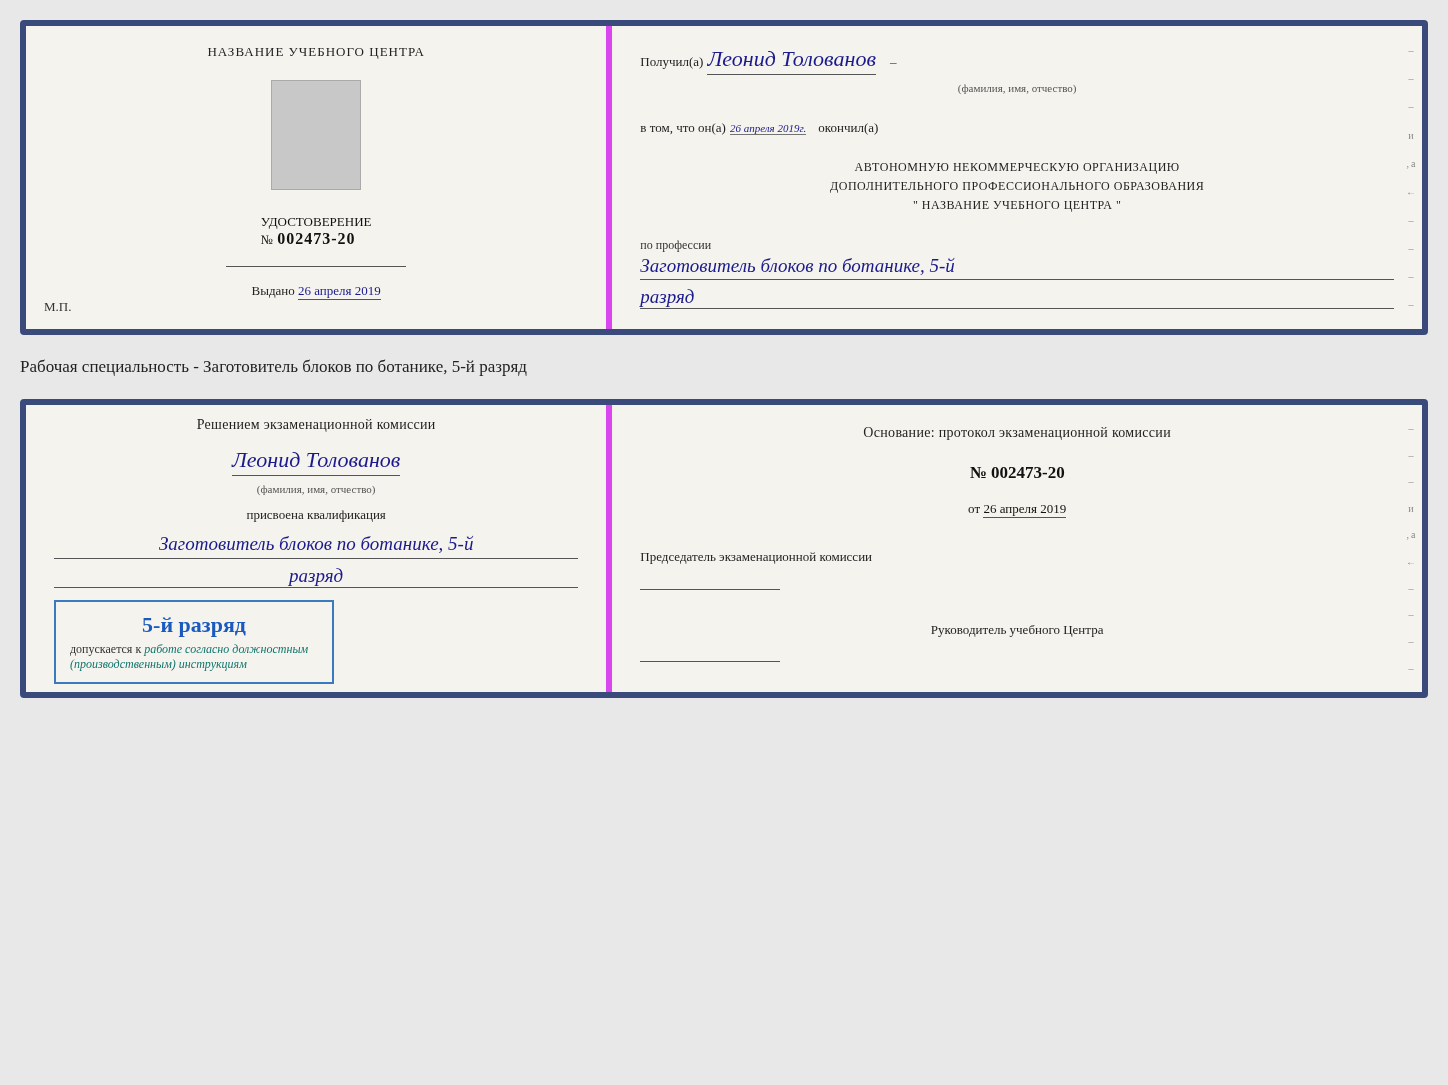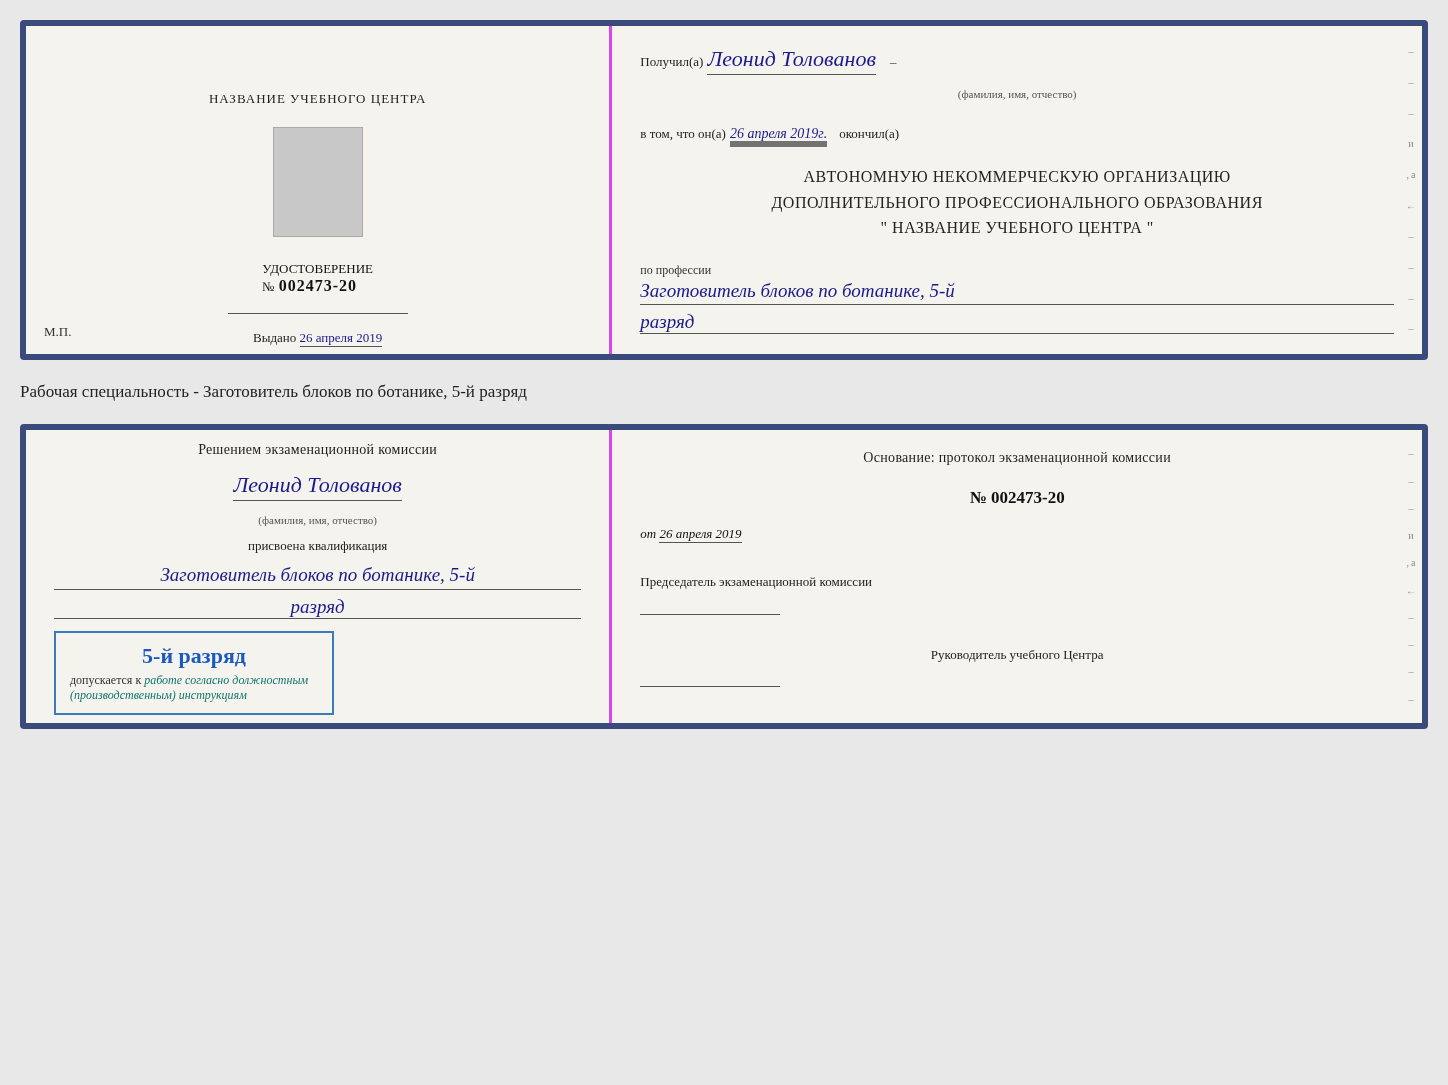--- a/index.html
+++ b/index.html
@@ -24,25 +24,25 @@
       border-radius: 4px;
       display: flex;
       flex-direction: row;
       position: relative;
       overflow: hidden;
     }
 
     .doc-left {
       width: 42%;
       padding: 8px 28px;
-      border-right: 3px solid #d946ef;
+      border-right: 6px solid #d946ef;
       display: flex;
       flex-direction: column;
       align-items: center;
-      justify-content: flex-end;
+      justify-content: flex-start;
       position: relative;
     }
 
     .doc-right {
       width: 58%;
       padding: 20px 28px 20px 28px;
       display: flex;
       flex-direction: column;
       gap: 14px;
       position: relative;
@@ -115,31 +115,31 @@
       font-style: italic;
       border-bottom: 1px solid #555;
       padding-bottom: 2px;
       display: inline-block;
     }
 
     .fio-label {
       font-size: 11px;
       color: #555;
       text-align: center;
-      margin-top: 13px;
+      margin-top: 7px;
     }
 
     .dash-line {
       font-size: 13px;
       color: #333;
       margin-left: 10px;
     }
 
     .certified-text {
-      font-size: 16px;
+      font-size: 12px;
       color: #222;
       line-height: 1.6;
       text-align: center;
       font-weight: 500;
       letter-spacing: 0.5px;
     }
 
     .profession-label {
       font-size: 12px;
       color: #333;
@@ -251,23 +251,22 @@
       font-size: 17px;
       font-weight: bold;
       color: #111;
       text-align: center;
       margin-top: 10px;
     }
 
     .osnov-date {
       font-size: 13px;
       color: #111;
-      text-align: left;
+      text-align: center;
       margin-top: 6px;
-      font-style: italic;
     }
 
     .chairman-label {
       font-size: 13px;
       color: #222;
       line-height: 1.5;
       margin-top: 14px;
     }
 
     .sign-line {
@@ -334,21 +333,21 @@
     <div class="doc-right">
       <div>
         <span class="received-line">Получил(а)</span>
         <span class="received-name">Леонид Толованов</span>
         <span class="dash-line">–</span>
         <div class="fio-label">(фамилия, имя, отчество)</div>
       </div>
 
       <div style="margin-top:10px;">
         <span style="font-size:13px;color:#222;">в том, что он(а)</span>
-        <span style="font-size:14px;color:#1a1a8c;border-bottom:6px solid #737373;font-style:italic;">26 апреля 2019г.</span>
+        <span style="font-size:11px;color:#1a1a8c;border-bottom:1px solid #737373;font-style:italic;">26 апреля 2019г.</span>
         <span style="font-size:13px;color:#222;margin-left:8px;">окончил(а)</span>
       </div>
 
       <div class="certified-text mt8">
         <div>АВТОНОМНУЮ НЕКОММЕРЧЕСКУЮ ОРГАНИЗАЦИЮ</div>
         <div>ДОПОЛНИТЕЛЬНОГО ПРОФЕССИОНАЛЬНОГО ОБРАЗОВАНИЯ</div>
         <div>"   НАЗВАНИЕ УЧЕБНОГО ЦЕНТРА   "</div>
       </div>
 
       <div class="mt8">

